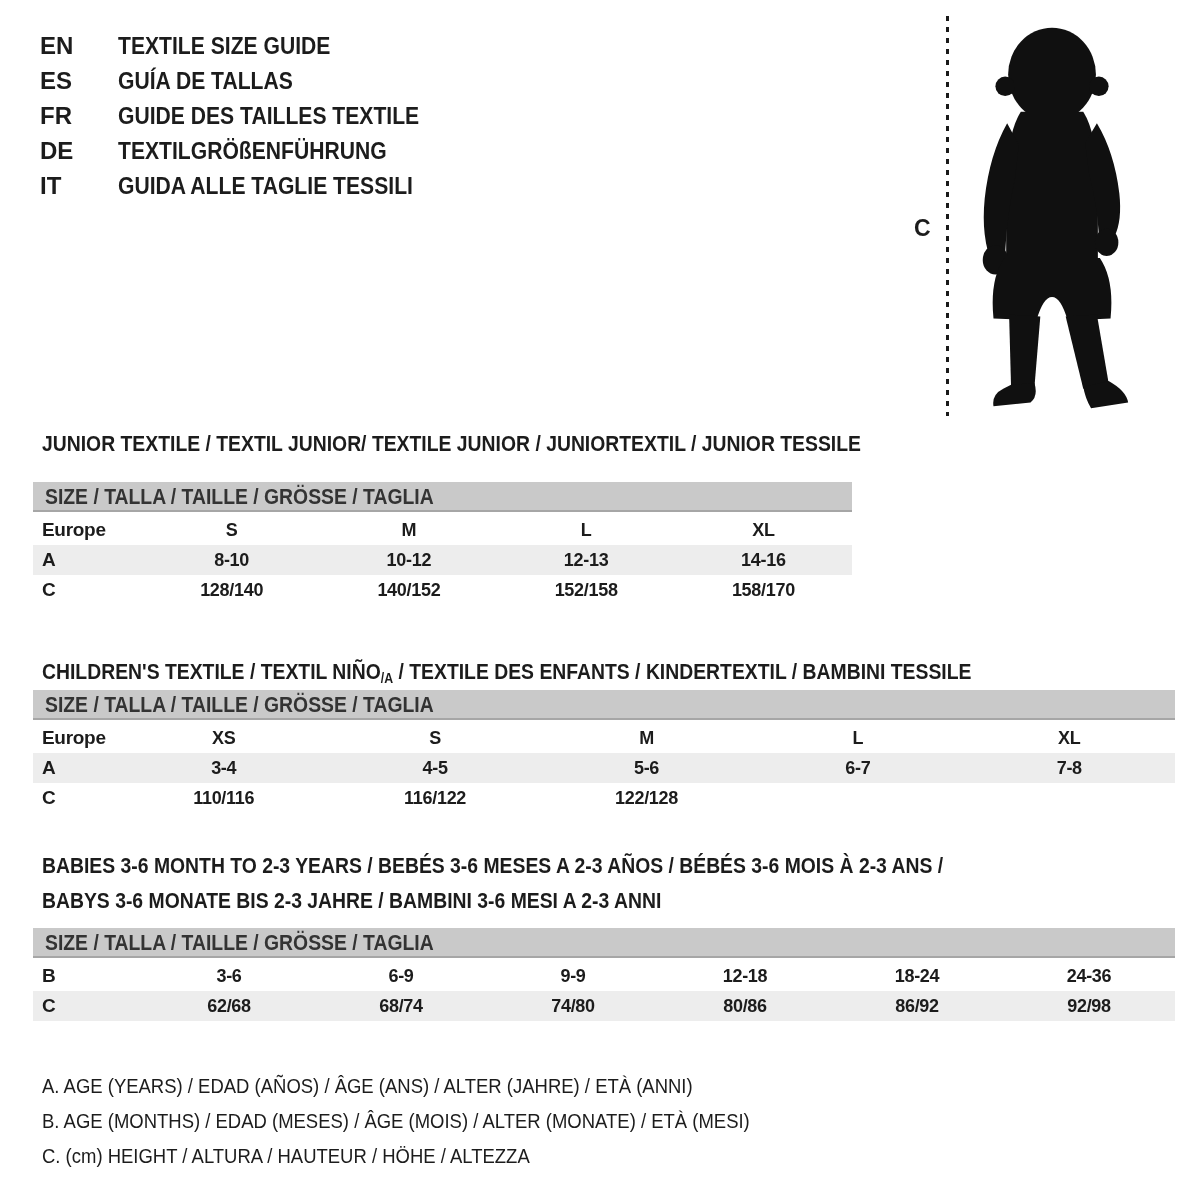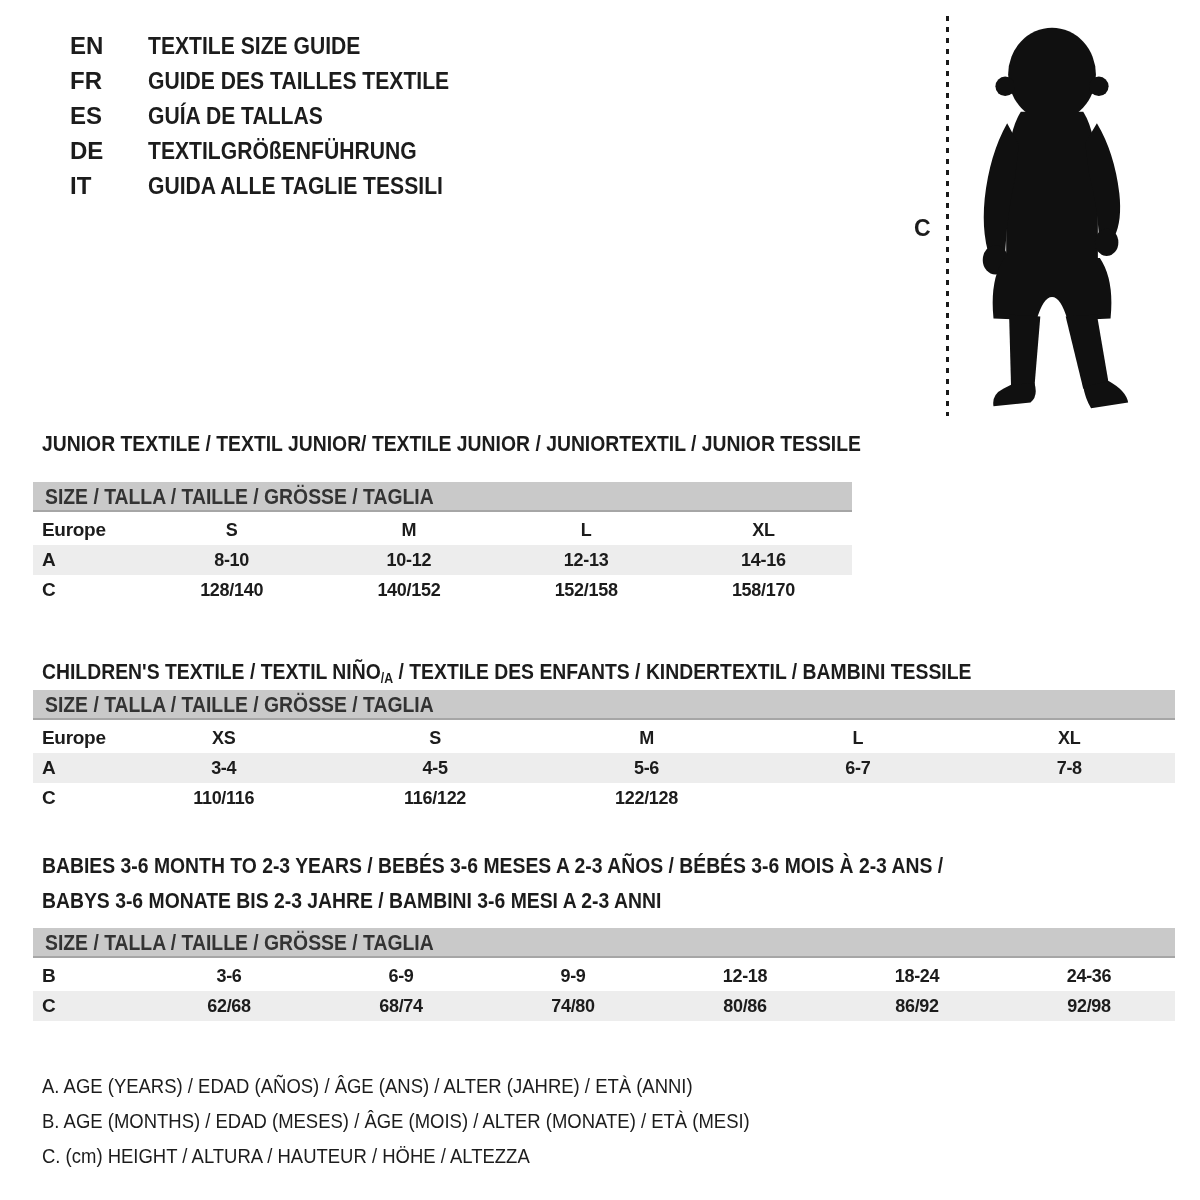--- a/index.html
+++ b/index.html
@@ -9,21 +9,21 @@
     font-family:"Liberation Sans","DejaVu Sans",sans-serif;
     color:#1c1c1c;
     position:relative;
     overflow:hidden;
   }
   .cx{display:inline-block;transform:scaleX(.88);transform-origin:0 50%;white-space:nowrap;}
 
   
   .lang-block{position:absolute;left:40px;top:28px;}
   .lang-row{display:flex;height:35px;line-height:35px;}
-  .lang-code{width:78px;font-weight:700;font-size:24px;margin-left:30px;}
+  .lang-code{width:78px;font-weight:700;font-size:24px;}
   .lang-title{font-weight:700;font-size:24px;}
 
   
   .figure-label{position:absolute;left:914px;top:215px;font-weight:700;font-size:23px;}
   .dash-line{
     position:absolute;left:946px;top:16px;width:3px;height:400px;
     background:repeating-linear-gradient(to bottom,#1a1a1a 0 5px,transparent 5px 11px);
   }
   .toddler{position:absolute;left:958px;top:18px;}
 
@@ -52,26 +52,26 @@
 </style>
 </head>
 <body>
 
 <div class="lang-block">
   <div class="lang-row">
     <span class="lang-code">EN</span>
     <span class="lang-title cx">TEXTILE SIZE GUIDE</span>
   </div>
   <div class="lang-row">
+    <span class="lang-code">ES</span>
+    <span class="lang-title cx">GUÍA DE TALLAS</span>
+  </div>
+  <div class="lang-row">
     <span class="lang-code">FR</span>
     <span class="lang-title cx">GUIDE DES TAILLES TEXTILE</span>
-  </div>
-  <div class="lang-row">
-    <span class="lang-code">ES</span>
-    <span class="lang-title cx">GUÍA DE TALLAS</span>
   </div>
   <div class="lang-row">
     <span class="lang-code">DE</span>
     <span class="lang-title cx">TEXTILGRÖßENFÜHRUNG</span>
   </div>
   <div class="lang-row">
     <span class="lang-code">IT</span>
     <span class="lang-title cx">GUIDA ALLE TAGLIE TESSILI</span>
   </div>
 </div>

